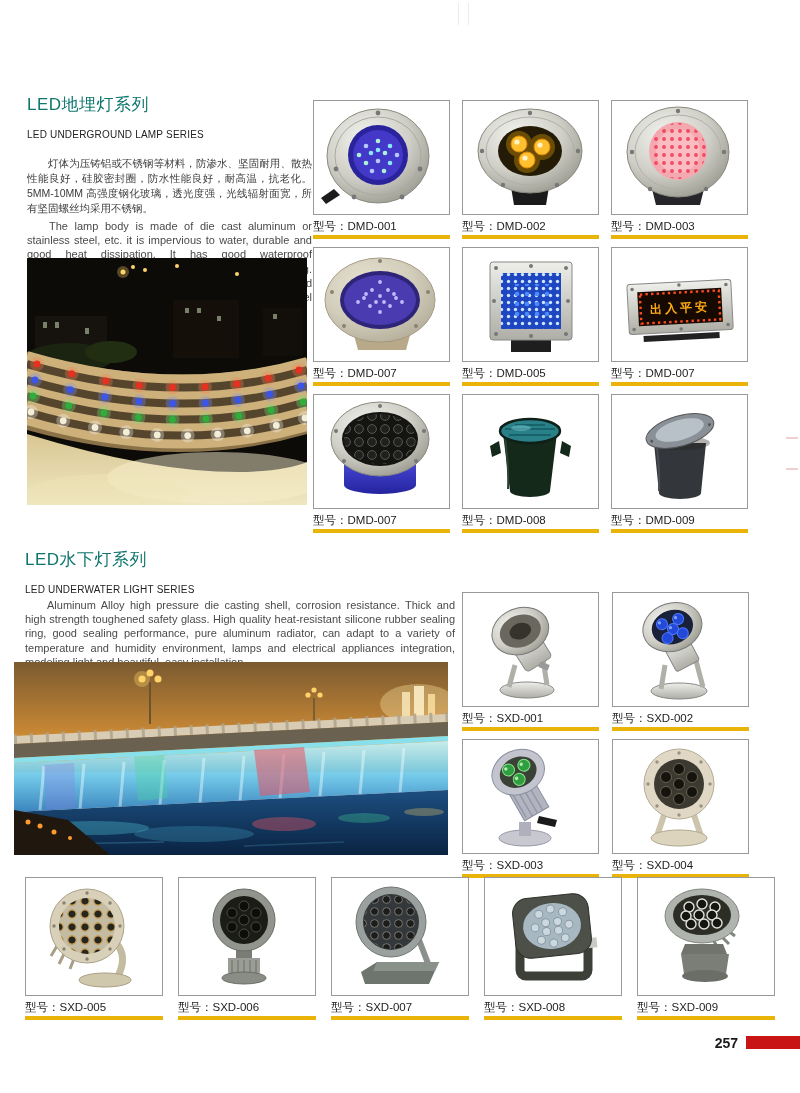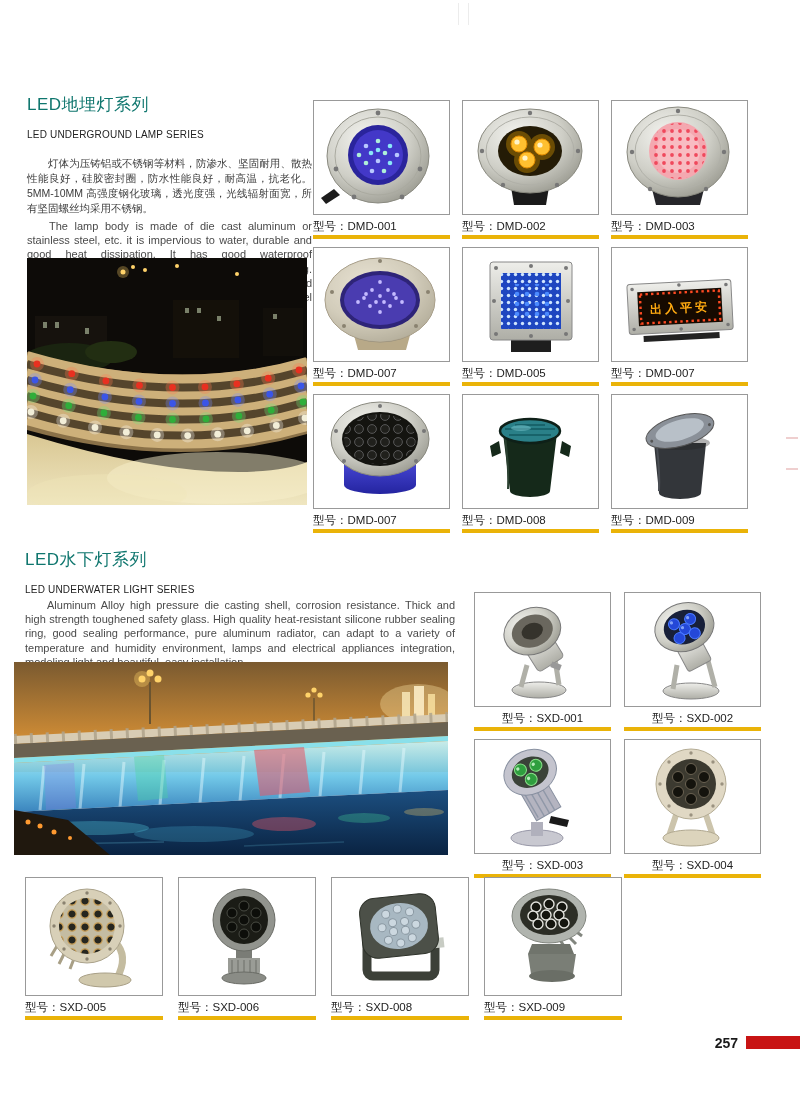--- a/index.html
+++ b/index.html
@@ -6,21 +6,21 @@
   body{width:800px;height:1093px;position:relative;font-family:"Liberation Sans","DejaVu Sans",sans-serif;color:#333;overflow:hidden;}
   .abs{position:absolute;}
   
   .sec-title-cn{font-size:17px;font-weight:normal;color:#0f766e;letter-spacing:.5px;}
   .sec-title-en{font-size:10px;color:#222;margin-top:13px;letter-spacing:.2px;}
   .p-cn{font-size:10.5px;line-height:15px;color:#3c3c3c;text-align:justify;text-indent:2em;margin:16px 0 0;}
   .p-en{font-size:11px;line-height:14.2px;color:#4a4a4a;text-align:justify;text-indent:2em;margin:3px 0 0;}
   
   .grid{display:grid;}
   .grid-dmd{left:313px;top:100px;width:436px;grid-template-columns:repeat(3,137px);column-gap:12px;row-gap:8px;}
-  .grid-sxd{left:474px;top:592px;width:287px;grid-template-columns:repeat(2,137px);column-gap:13px;row-gap:8px;text-align:center;}
+  .grid-sxd{left:462px;top:592px;width:287px;grid-template-columns:repeat(2,137px);column-gap:13px;row-gap:8px;}
   .grid-bottom{left:25px;top:877px;width:750px;grid-template-columns:repeat(5,138px);column-gap:15px;}
   .imgbox{height:113px;border:1px solid #999;background:#fff;display:flex;align-items:center;justify-content:center;overflow:hidden;}
   .grid-bottom .imgbox{height:117px;}
   .plabel{margin-top:4px;padding-bottom:2px;border-bottom:4px solid #eab308;font-size:11.5px;line-height:14px;color:#222;white-space:nowrap;}
   .imgbox svg{display:block;}
   
   #photo-steps{left:27px;top:258px;width:280px;height:247px;}
   #photo-bridge{left:14px;top:662px;width:434px;height:193px;}
   
   #page-num{top:1035px;left:690px;width:48px;text-align:right;font-size:14px;font-weight:bold;color:#1a1a1a;}
@@ -673,20 +673,33 @@
             <circle cx="64" cy="52" r="5"></circle>
             <circle cx="52" cy="45" r="5"></circle>
             <circle cx="52" cy="31" r="5"></circle>
             <circle cx="64" cy="38" r="5"></circle>
           </g>
       </svg>
     </div>
     <div class="plabel"><span>型号：</span><span>SXD-006</span></div>
   </div>
 
+  <div>
+    <div class="imgbox">
+      <svg viewBox="0 0 135 110" width="135" height="110">
+        <path d="M86,58 l10,26" stroke="#8a908c" stroke-width="6"></path>
+        <path d="M28,90 l16,-10 h62 l-10,22 h-64 z" fill="#6e746e"></path>
+        <path d="M44,80 h62 l-4,9 h-62 z" fill="#8a908a"></path>
+        <circle cx="58" cy="40" r="35" fill="#9aa09e" stroke="#70766f"></circle>
+        <circle cx="58" cy="40" r="28" fill="#34383a"></circle>
+        <circle cx="58" cy="40" r="27" fill="url(#pLedG)"></circle>
+      </svg>
+    </div>
+    <div class="plabel"><span>型号：</span><span>SXD-007</span></div>
+  </div>
 
   <div>
     <div class="imgbox">
       <svg viewBox="0 0 135 110" width="135" height="110">
         <path d="M34,56 v32 a6,6 0 0 0 6,6 h56 a6,6 0 0 0 6,-6 v-32" fill="none" stroke="#3c4038" stroke-width="9"></path>
         <rect x="96" y="56" width="15" height="10" fill="#c8ccc4" transform="rotate(-6 103 61)"></rect>
         <g transform="rotate(-6 66 44)">
           <rect x="28" y="14" width="76" height="60" rx="15" fill="#4c5048" stroke="#2e322a"></rect>
           <ellipse cx="66" cy="44" rx="29" ry="23" fill="#a8b8c2"></ellipse>
           <g fill="#ccd8e0" stroke="#8a98a2">

